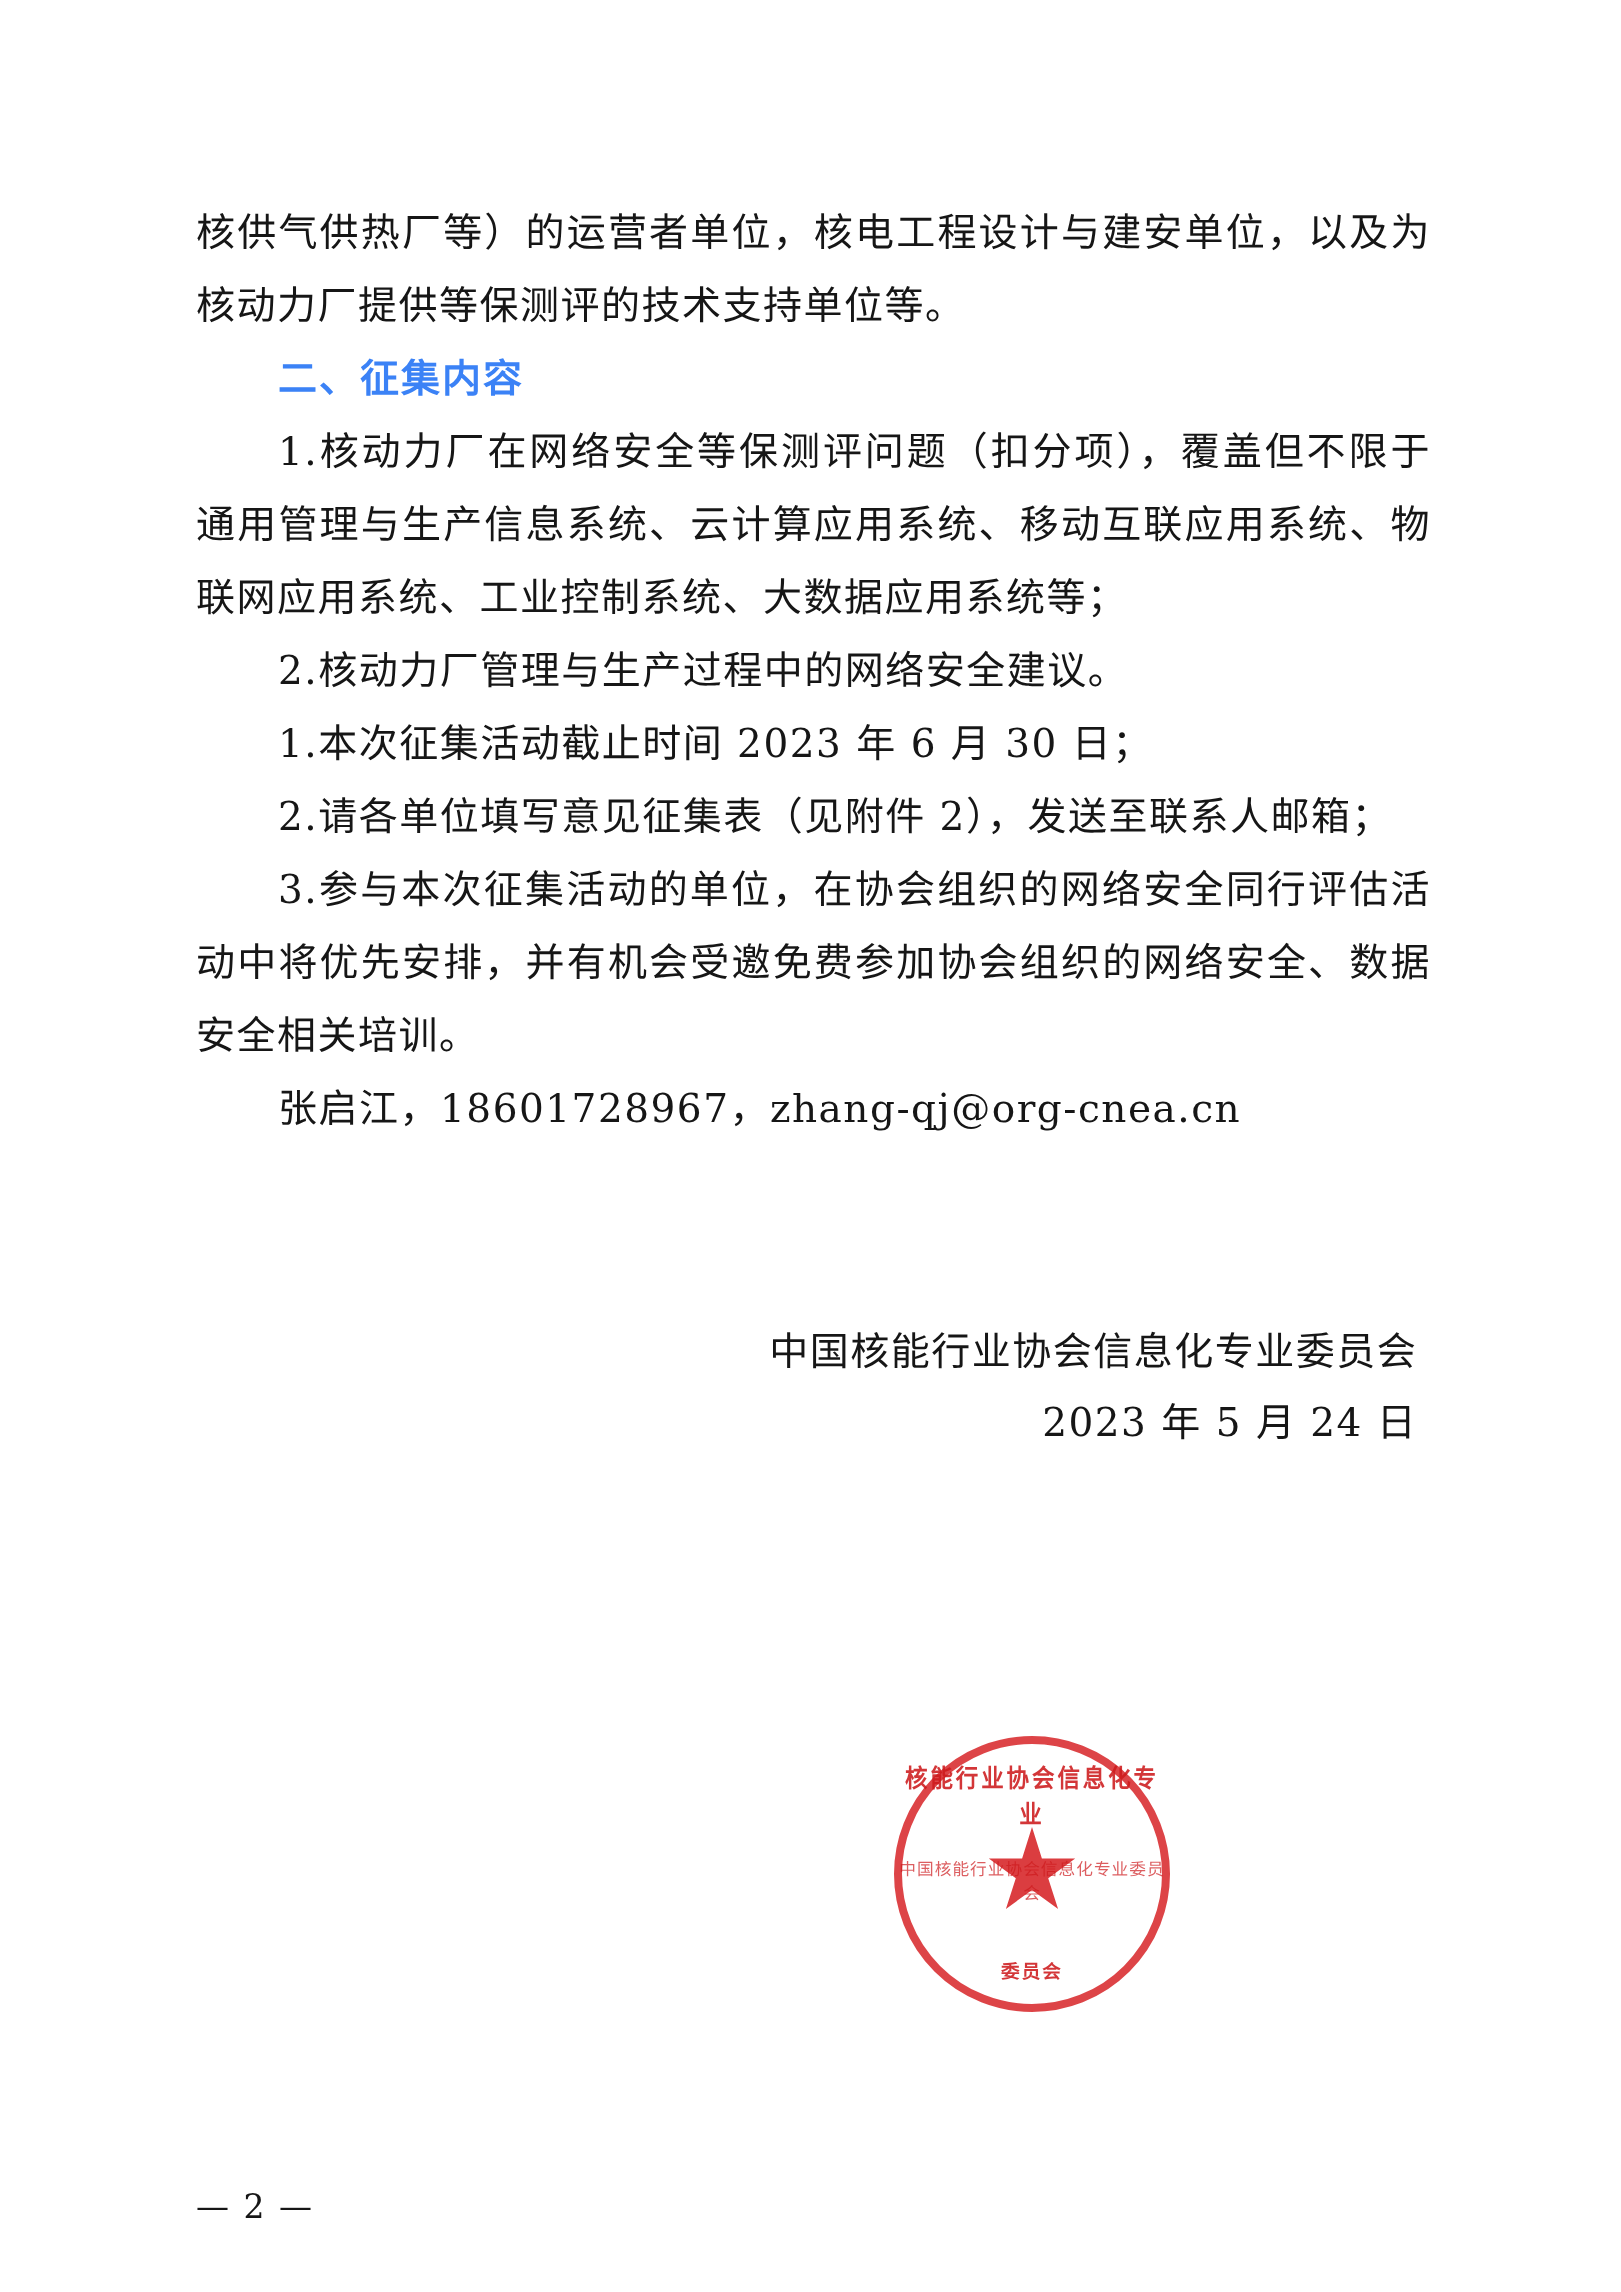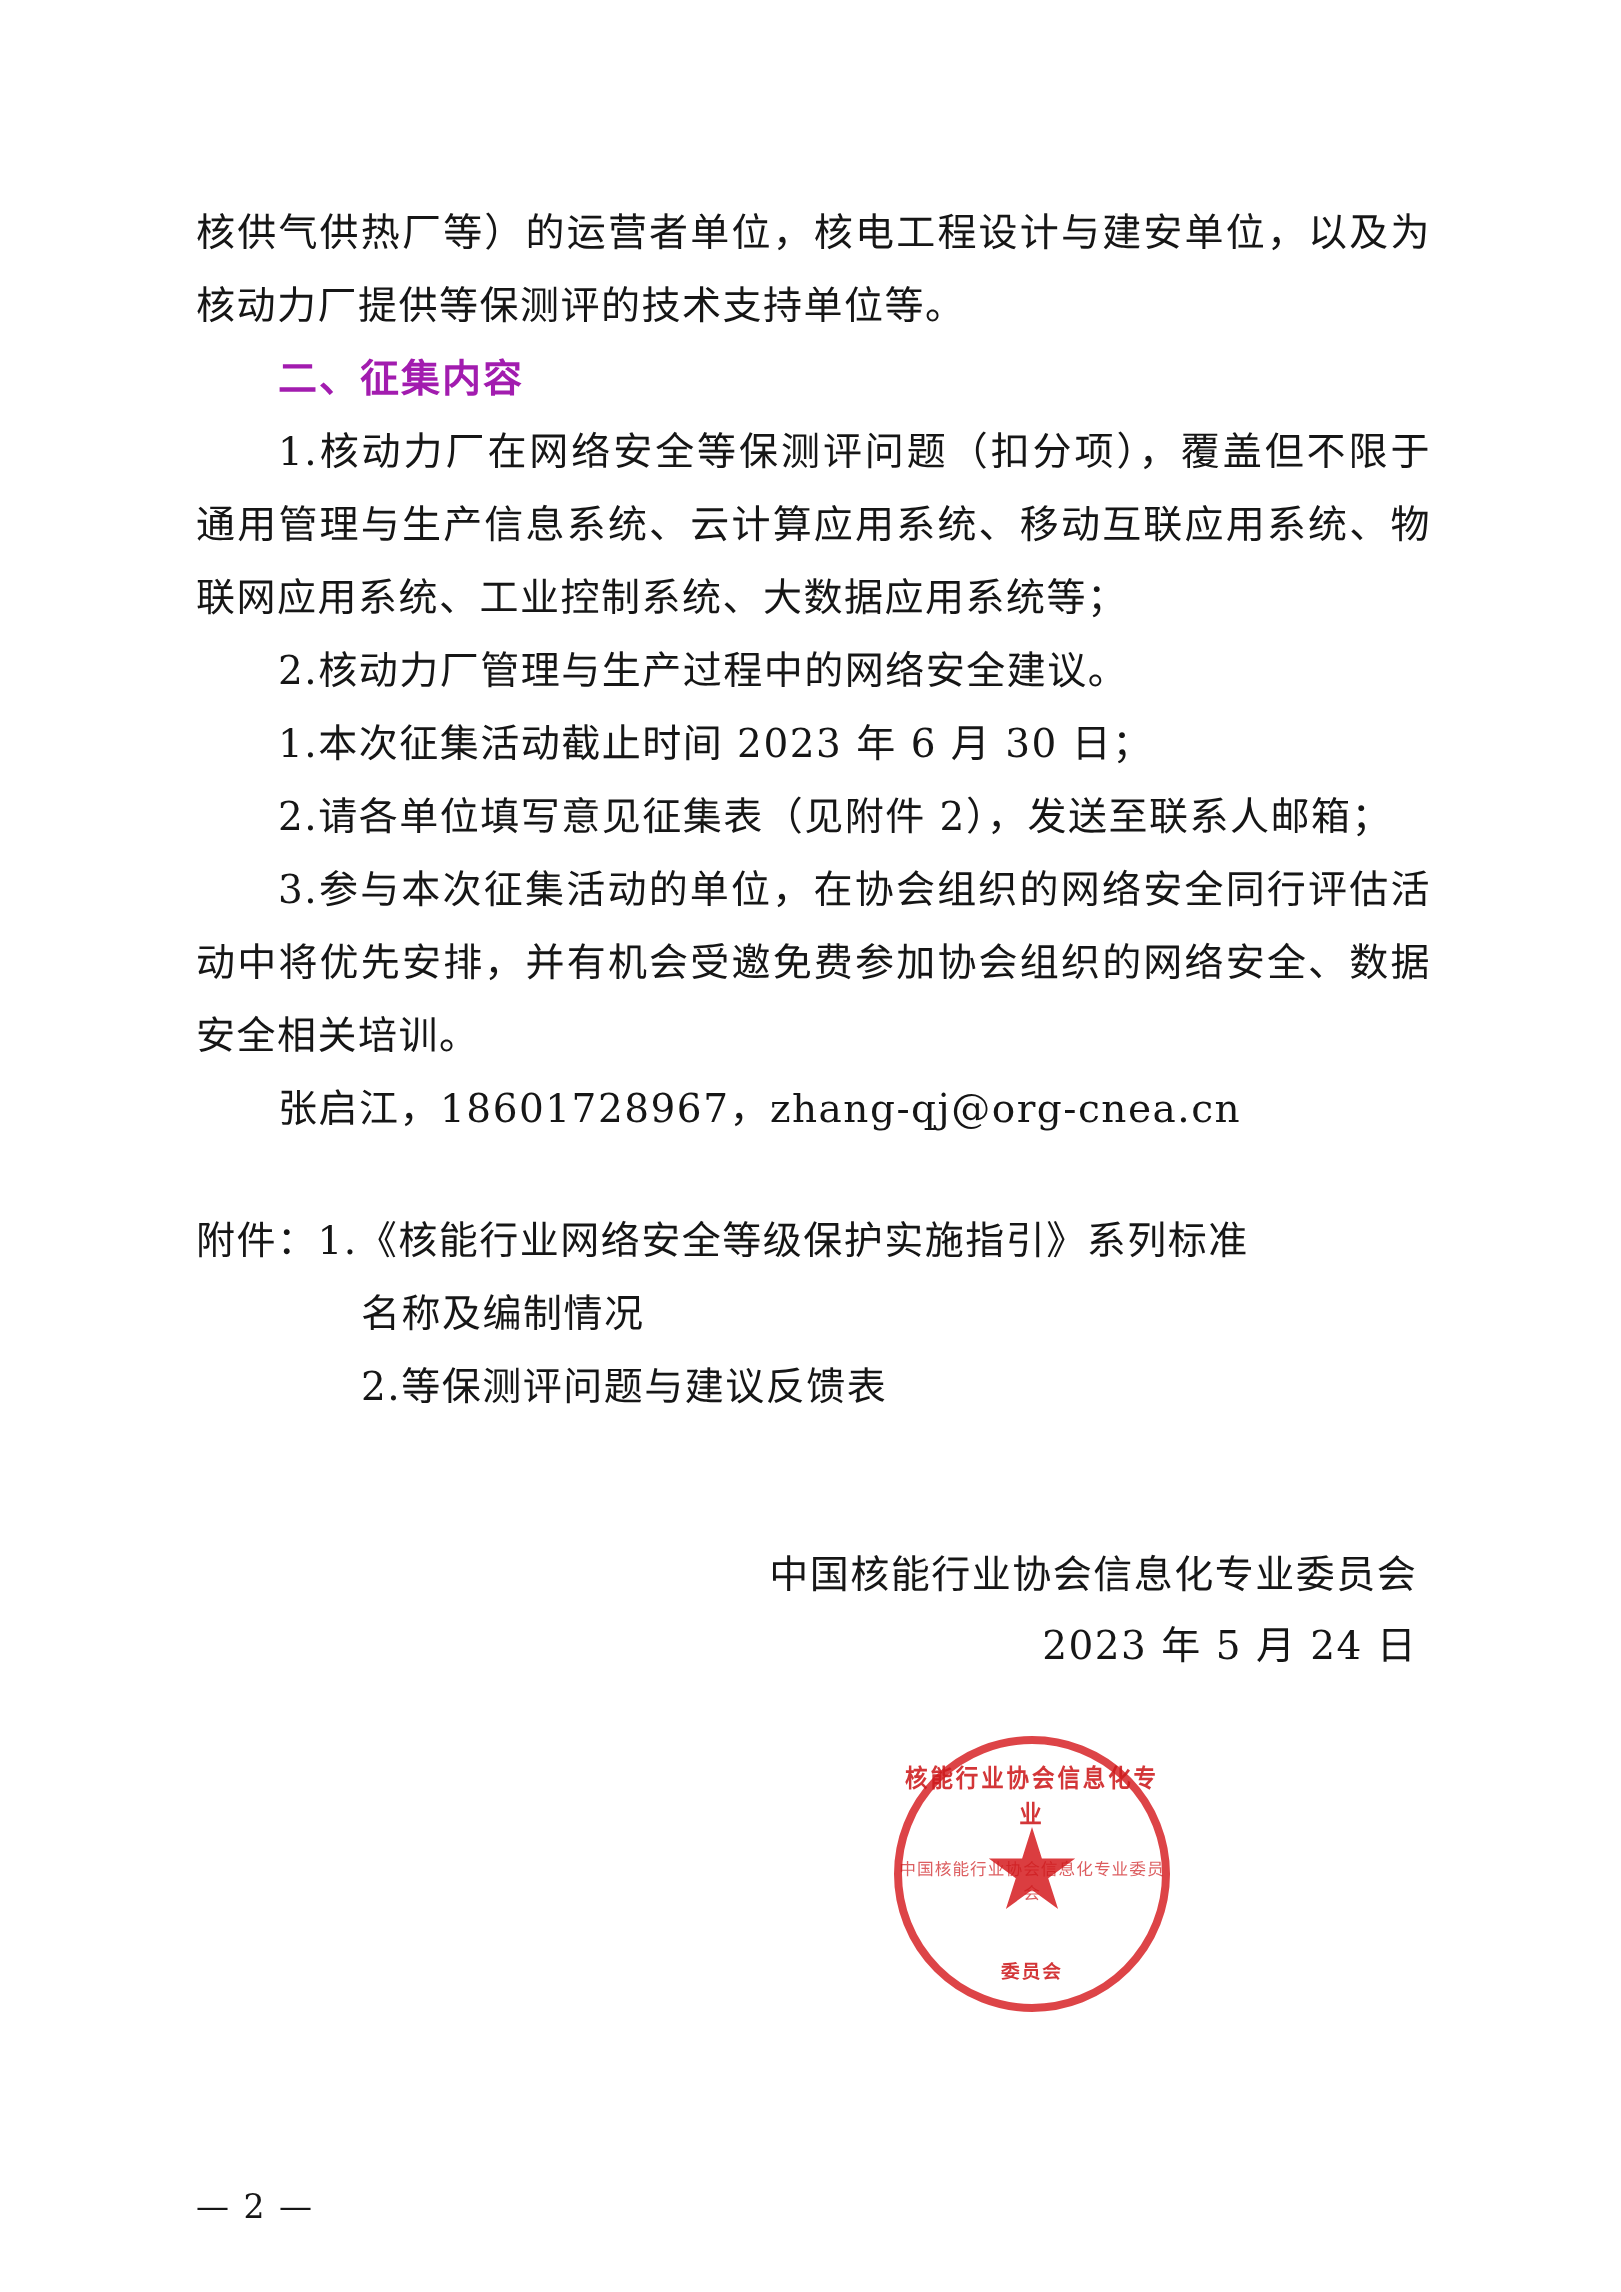--- a/index.html
+++ b/index.html
@@ -42,21 +42,21 @@
     text-indent: 82px;
   }
   .heading {
     font-family: "DejaVu Sans", sans-serif;
     font-weight: bold;
     font-size: 39px;
     line-height: 73px;
     letter-spacing: 2px;
     margin: 0;
     text-indent: 82px;
-    color: #a21caf;
+    color: #3b82f6;
   }
   .spacer-md { height: 55px; }
   .attach-block {
     margin-top: 3.9px;
   }
   .attach-line-1 {
     font-size: 39px;
     line-height: 73px;
     letter-spacing: 1.5px;
     text-indent: 0;
@@ -171,25 +171,20 @@
     <p class="para indent">2.请各单位填写意见征集表（见附件 2），发送至联系人邮箱；</p>
 
     <p class="para indent">3.参与本次征集活动的单位，在协会组织的网络安全同行评估活动中将优先安排，并有机会受邀免费参加协会组织的网络安全、数据安全相关培训。</p>
 
 
     <p class="para indent">张启江，18601728967，zhang-qj@org-cnea.cn</p>
 
 
     <div class="spacer-md"></div>
 
-    <div class="attach-block">
-      <p class="para attach-line-1 indent">附件：1.《核能行业网络安全等级保护实施指引》系列标准</p>
-      <p class="para attach-line-sub">名称及编制情况</p>
-      <p class="para attach-line-sub">2.等保测评问题与建议反馈表</p>
-    </div>
 
     <div class="signature">
       <p class="sig-line">中国核能行业协会信息化专业委员会</p>
       <p class="sig-line">2023 年 5 月 24 日</p>
     </div>
 
   </div>
 
   <div class="seal">
     <div class="seal-ring"></div>

